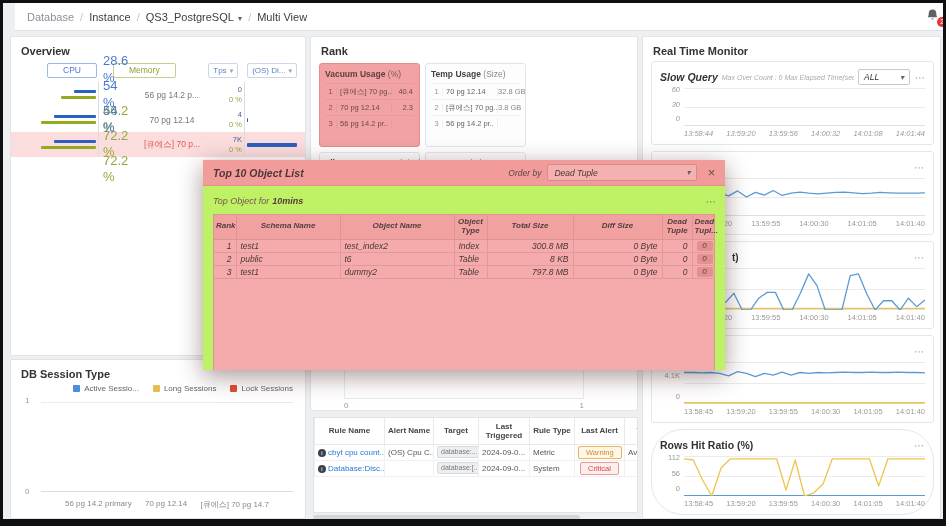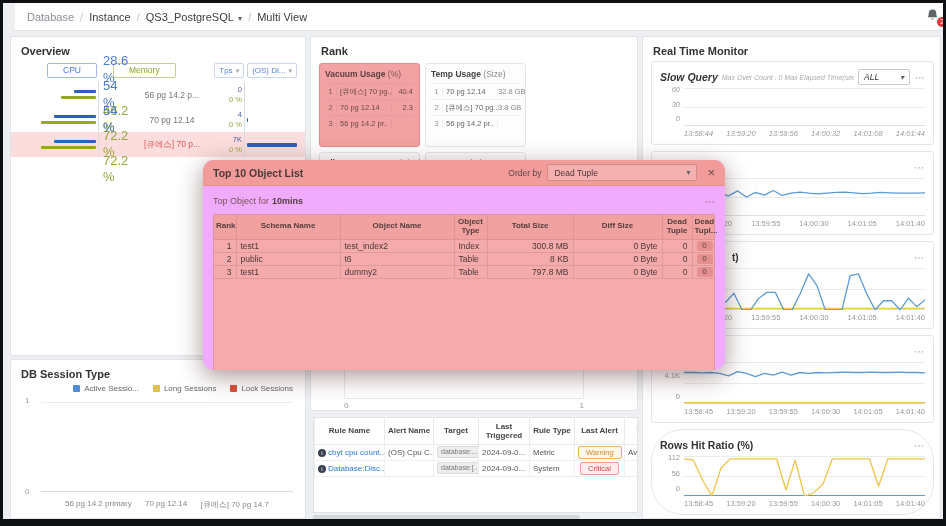--- a/index.html
+++ b/index.html
@@ -91,21 +91,21 @@
   .rtm-title{font-size:10.5px;font-weight:700;color:#333;white-space:nowrap;}
   .rtm-sub{font-size:7px;color:#aaa;white-space:nowrap;overflow:hidden;flex:1;}
   .rtm-select{height:16px;min-width:52px;border:1px solid #c6cacd;border-radius:2px;font-size:8.5px;color:#333;display:flex;align-items:center;justify-content:space-between;padding:0 5px;cursor:pointer;}
   .dots{color:#999;font-size:10px;margin-left:auto;cursor:pointer;letter-spacing:1px;}
   .plotwrap{display:flex;margin-top:2px;}
   .yticks{width:24px;display:flex;flex-direction:column;justify-content:space-between;align-items:flex-end;font-size:7.5px;color:#999;padding-right:4px;transform:translateY(-3px);}
   .plot{flex:1;position:relative;background-image:linear-gradient(#ebebeb,#ebebeb),linear-gradient(#ebebeb,#ebebeb),linear-gradient(#e0e0e0,#e0e0e0);background-size:100% 1px;background-position:0 0,0 50%,0 100%;background-repeat:no-repeat;}
   .plot svg{position:absolute;left:0;top:0;width:100%;height:100%;}
   .xticks{display:flex;justify-content:space-between;font-size:7.5px;color:#999;margin-top:3px;padding-left:24px;}
   
-  .modal{position:absolute;left:200px;top:157px;width:522px;height:210px;border-radius:11px;box-shadow:0 6px 24px rgba(60,20,20,.45);z-index:50;overflow:hidden;background:#f0abfc;}
+  .modal{position:absolute;left:200px;top:157px;width:522px;height:210px;border-radius:1px;box-shadow:0 6px 24px rgba(60,20,20,.45);z-index:50;overflow:hidden;background:#bef264;font-style:italic;}
   .modal-head{height:26px;background:#f19b9b;border-bottom:1px solid #e29090;display:flex;align-items:center;padding:0 10px;}
   .modal-title{font-size:10.5px;font-weight:700;color:#4c3838;}
   .orderby-label{margin-left:auto;font-size:8.5px;color:#5d4444;margin-right:6px;}
   .modal-select{width:150px;height:17px;background:#f5b0b0;border:1px solid #d18c8c;border-radius:2px;display:flex;align-items:center;justify-content:space-between;padding:0 6px;font-size:8.5px;color:#4c3636;cursor:pointer;}
   .modal-close{margin-left:10px;color:#6b4a4a;font-size:13px;cursor:pointer;line-height:1;}
   .modal-body{padding:6px 10px;}
   .modal-subrow{display:flex;align-items:center;height:18px;}
   .modal-sub{font-size:9px;color:#7a5454;}
   .modal-sub b{color:#513c3c;margin-left:3px;}
   .modal-dots{margin-left:auto;color:#8a5c5c;font-size:10px;cursor:pointer;}
@@ -142,21 +142,21 @@
           </svg>
       <span class="bell-badge">2</span>
     </div>
   </div>
 
   <div class="panel" style="left:7px;top:33px;width:296px;height:320px;">
     <div class="panel-title">Overview</div>
     <div class="ov-controls">
       <button class="chip chip-cpu">CPU</button>
       <button class="chip chip-mem">Memory</button>
-      <div style="margin-left:auto;display:flex;gap:3px;border-radius:6px;">
+      <div style="margin-left:auto;display:flex;gap:9px;border-radius:6px;">
         <div class="mini-select">
               <span>Tps</span>
               <span class="sel-caret">▾</span>
             </div>
         <div class="mini-select">
               <span>(OS) Di...</span>
               <span class="sel-caret">▾</span>
             </div>
       </div>
     </div>

